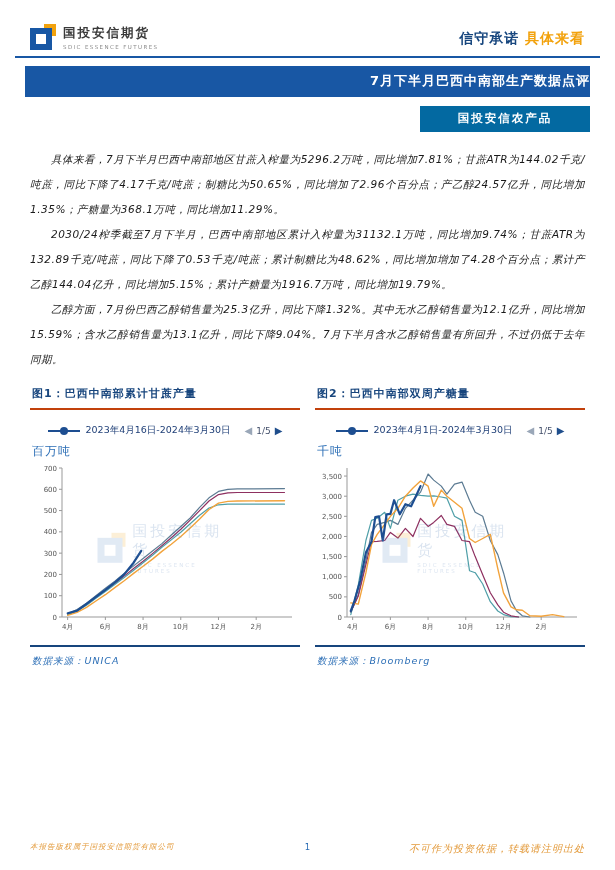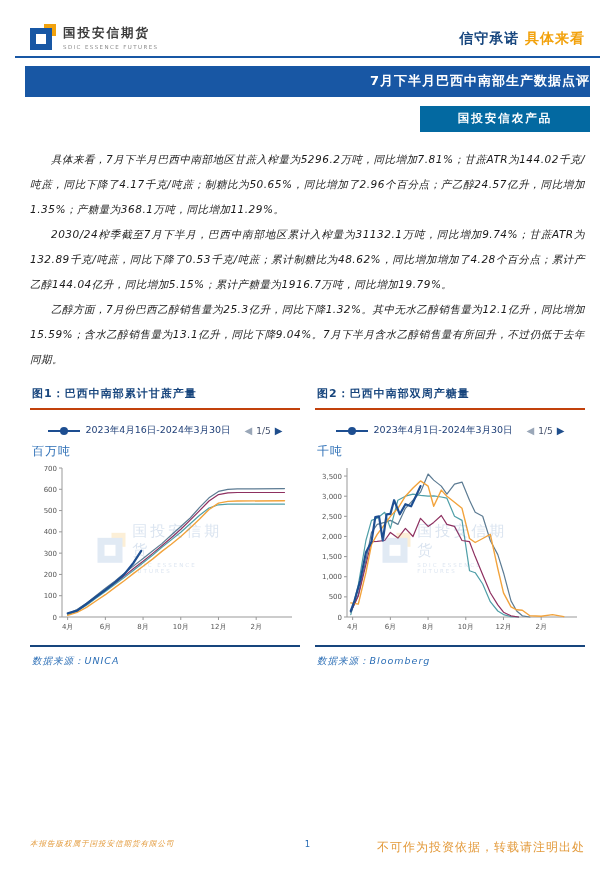--- a/index.html
+++ b/index.html
@@ -57,21 +57,21 @@
   .wm-mark .sq-orange { position:absolute; right:0; top:0; width:14px; height:14px; background:#f2b43c; }
   .wm-mark .sq-blue { position:absolute; left:0; bottom:0; width:25px; height:25px; background:#6f9bcd; }
   .wm-mark .sq-hole { position:absolute; left:7px; bottom:7px; width:11px; height:11px; background:#fff; }
   .chart-rule { height:2px; background:#17457d; margin-top:4px; }
   .source { font-size:9.5px; color:#2a6db5; font-style:italic; letter-spacing:1px; margin-top:8px; padding-left:2px; }
   
   .footer { position:absolute; left:0; right:0; bottom:14px; display:flex;
     padding:0 30px; }
   .footer .f-left { flex:1; font-size:7.5px; color:#e39a3b; font-style:italic; letter-spacing:1px; }
   .footer .f-page { flex:0 0 auto; font-size:8.5px; color:#2a6db5; }
-  .footer .f-right { flex:1; text-align:right; font-size:12px; color:#e39a3b; letter-spacing:1px; }
+  .footer .f-right { flex:1; text-align:right; font-size:10px; color:#e39a3b; font-style:italic; letter-spacing:1px; }
 </style>
 </head>
 <body>
 
 <div class="page">
 
   <div class="header">
     <div class="brand">
       <div class="logo-mark">
         <div class="sq-orange"></div>

